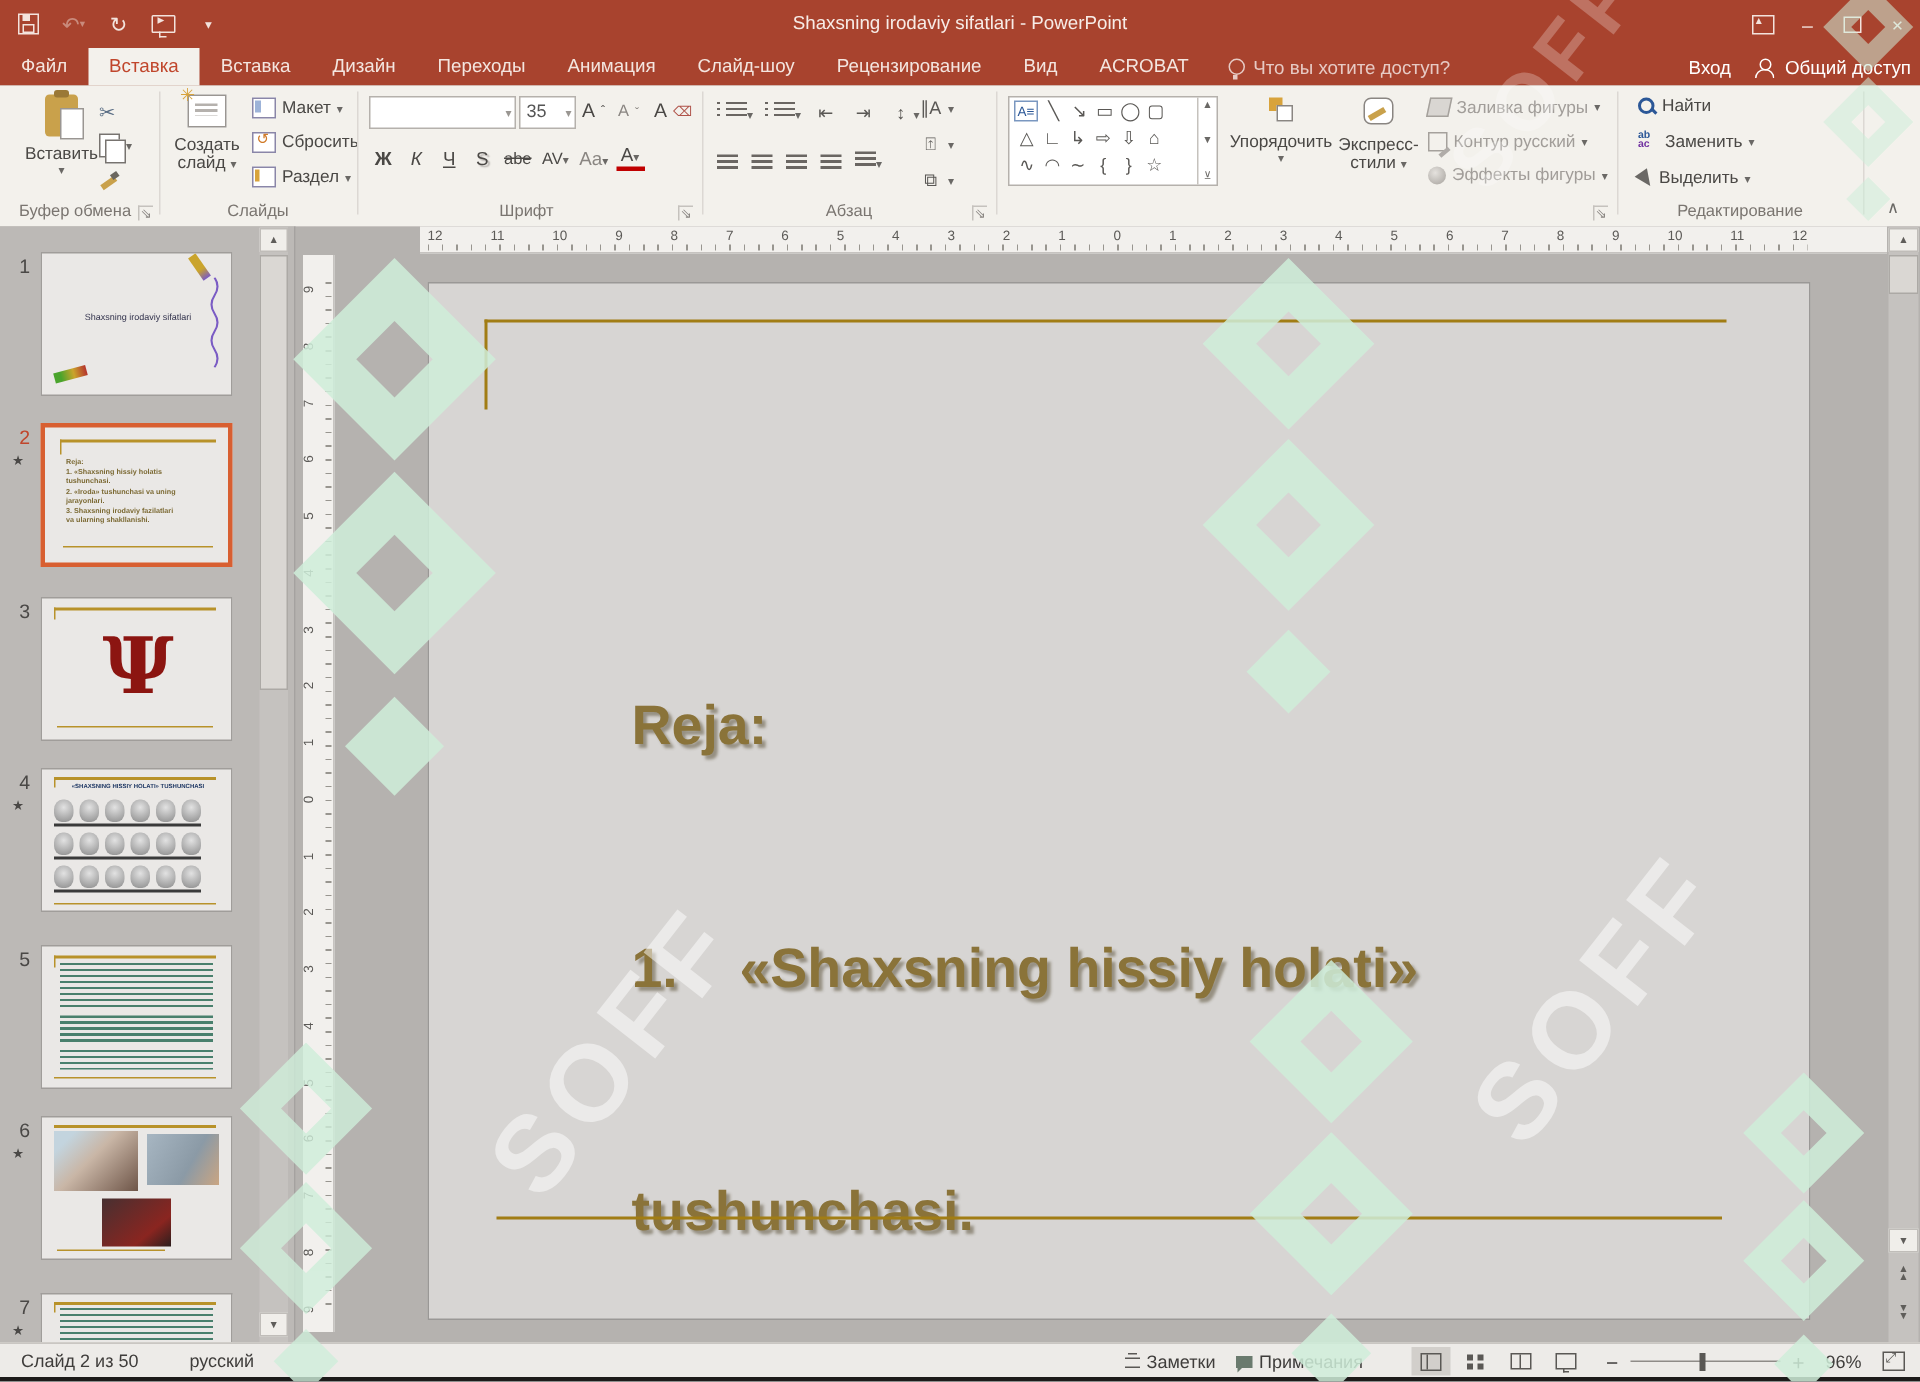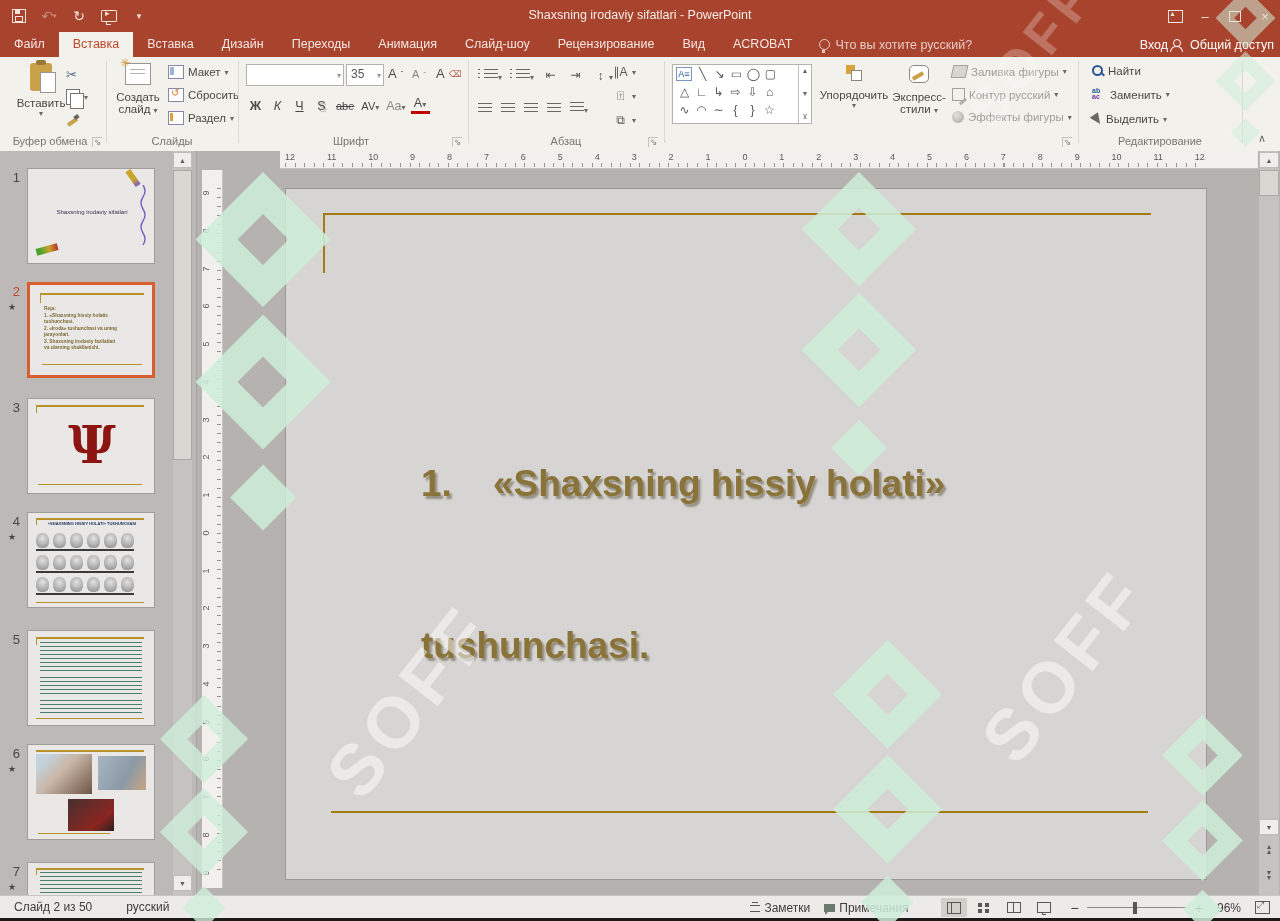--- a/index.html
+++ b/index.html
@@ -24,21 +24,21 @@
   .ribopt:before{content:"▴";position:absolute;left:2px;top:-2px;font-size:8px;color:#f3e3dd;}
   .restore{width:10px;height:9px;border:1.5px solid #f3e3dd;position:relative;background:#a8432e;}
   .restore:before{content:"";position:absolute;left:2px;top:-4px;width:9px;height:8px;border:1.5px solid #f3e3dd;z-index:-1;}
   
   .tabrow{position:absolute;left:0;top:32px;width:1280px;height:25px;background:#a8432e;display:flex;align-items:flex-end;}
   .tab{height:25px;line-height:25px;padding:0 14px;font-size:12.5px;color:#f4e6e0;white-space:nowrap;}
   .tab.active{background:#f3f1ec;color:#c0462c;}
   .tellme{height:25px;display:flex;align-items:center;gap:6px;color:rgba(255,255,255,.72);font-size:12.5px;padding:0 12px;}
   .bulb{width:9px;height:9px;border:1.5px solid rgba(255,255,255,.72);border-radius:50%;position:relative;}
   .bulb:after{content:"";position:absolute;left:2px;bottom:-4px;width:3px;height:3px;background:rgba(255,255,255,.72);}
-  .tab-right{position:absolute;right:6px;top:32px;height:25px;display:flex;align-items:center;gap:2px;color:#fff;font-size:12.5px;}
+  .tab-right{position:absolute;right:6px;top:32px;height:25px;display:flex;align-items:center;gap:16px;color:#fff;font-size:12.5px;}
   .personicon{width:14px;height:12px;position:relative;display:inline-block;}
   .personicon:before{content:"";position:absolute;left:3px;top:0;width:6px;height:6px;border:1.5px solid #fff;border-radius:50%;}
   .personicon:after{content:"";position:absolute;left:0;bottom:-1px;width:11px;height:5px;border:1.5px solid #fff;border-bottom:none;border-radius:6px 6px 0 0;}
   
   .ribbon{position:absolute;left:0;top:57px;width:1280px;height:94px;background:#f3f1ec;border-bottom:1px solid #c9c6c1;color:#444;}
   .gdiv{position:absolute;top:4px;height:82px;width:1px;background:#dcd8d3;}
   .glabel{position:absolute;bottom:4px;font-size:11px;color:#7a7570;text-align:center;}
   .launcher{position:absolute;bottom:4px;font-size:9px;color:#8a8682;border:1px solid #c5c2bd;border-right:none;border-bottom:none;width:9px;height:9px;line-height:8px;text-align:center;}
   .rbtn{position:absolute;font-size:11.5px;color:#4a4845;white-space:nowrap;display:flex;align-items:center;gap:4px;}
   .arrow{font-size:8px;color:#6a6865;}
@@ -206,21 +206,21 @@
     <div class="tab">Вставка</div>
     <div class="tab">Дизайн</div>
     <div class="tab">Переходы</div>
     <div class="tab">Анимация</div>
     <div class="tab">Слайд-шоу</div>
     <div class="tab">Рецензирование</div>
     <div class="tab">Вид</div>
     <div class="tab">ACROBAT</div>
     <div class="tellme">
       <span class="bulb"></span>
-      <span>Что вы хотите русский?</span>
+      <span>Что вы хотите доступ?</span>
     </div>
   </div>
   <div class="tab-right">
     <span>Вход</span>
     <span style="display:flex;align-items:center;gap:6px;">
       <span class="personicon"></span>
       <span>Общий доступ</span>
     </span>
   </div>
 
@@ -579,20 +579,21 @@
           <span>8</span>
           <span>9</span>
         </div>
       <div class="ticks"></div>
     </div>
 
     <div class="slide">
       <div class="gl-top"></div>
       <div class="gl-left"></div>
       <div class="slidetext">
+        <div>Reja:</div>
         <div>1.    «Shaxsning hissiy holati»</div>
         <div>tushunchasi.</div>
         
         
         
         
       </div>
       <div class="gl-bot"></div>
     </div>
 

